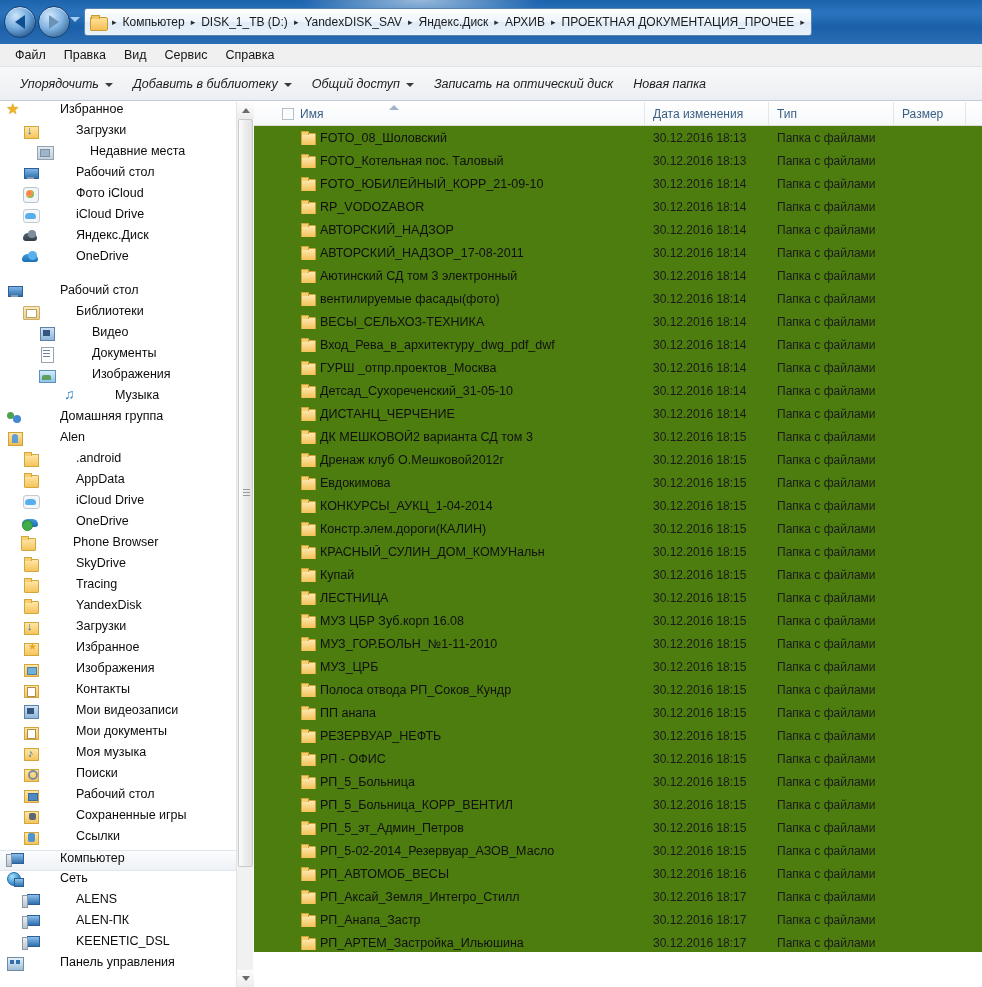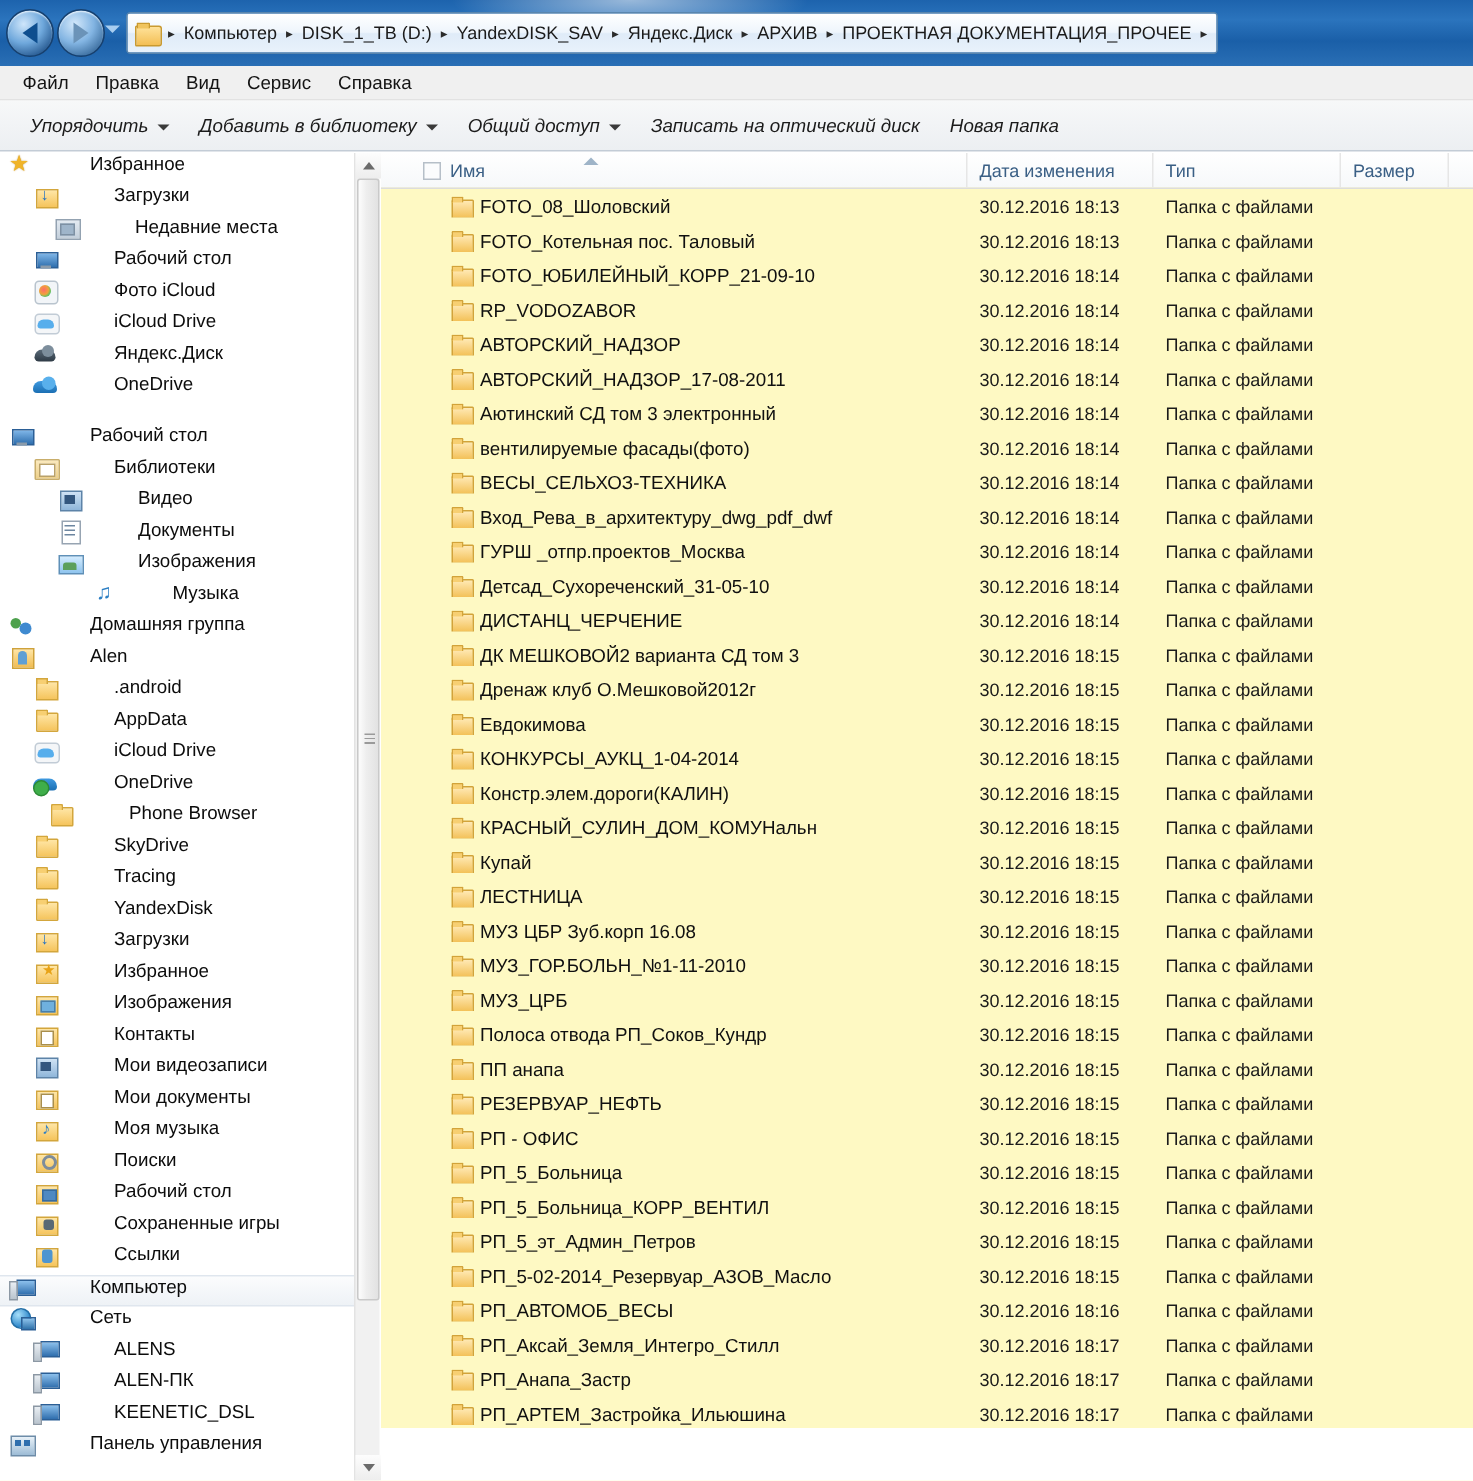--- a/index.html
+++ b/index.html
@@ -368,21 +368,21 @@
     border: 1px solid #c9c9c9; border-radius: 2px;
   }
   .sb-grip {
     position: absolute; left: 4px; top: 50%; margin-top: -4px; width: 7px; height: 8px;
     background: repeating-linear-gradient(to bottom, #9a9a9a 0 1px, transparent 1px 3px);
   }
 
   
   .filelist {
     position: absolute; left: 254px; top: 102px; width: 728px; height: 850px;
-    background: #fef9c3; overflow: hidden;
+    background: #4d7c0f; overflow: hidden;
   }
   .col-head {
     position: relative; height: 24px; width: 728px;
     background: linear-gradient(to bottom, #ffffff 0%, #f6f8fa 100%);
     border-bottom: 1px solid #dcdcdc;
   }
   .ch {
     position: absolute; top: 0; height: 23px; display: flex; align-items: center;
     font-size: 12px; color: #3a5f85; padding-left: 8px;
     border-right: 1px solid #e6e6e6;
@@ -562,21 +562,21 @@
         <span class="nav-label">AppData</span>
       </div>
       <div class="nav-row" style="padding-left: 22px;">
         <span class="ico cloudgray"></span>
         <span class="nav-label">iCloud Drive</span>
       </div>
       <div class="nav-row" style="padding-left: 22px;">
         <span class="ico onedrive-green"></span>
         <span class="nav-label">OneDrive</span>
       </div>
-      <div class="nav-row" style="padding-left: 32px;">
+      <div class="nav-row" style="padding-left: 19px;">
         <span class="ico folder"></span>
         <span class="nav-label">Phone Browser</span>
       </div>
       <div class="nav-row" style="padding-left: 22px;">
         <span class="ico folder"></span>
         <span class="nav-label">SkyDrive</span>
       </div>
       <div class="nav-row" style="padding-left: 22px;">
         <span class="ico folder"></span>
         <span class="nav-label">Tracing</span>

